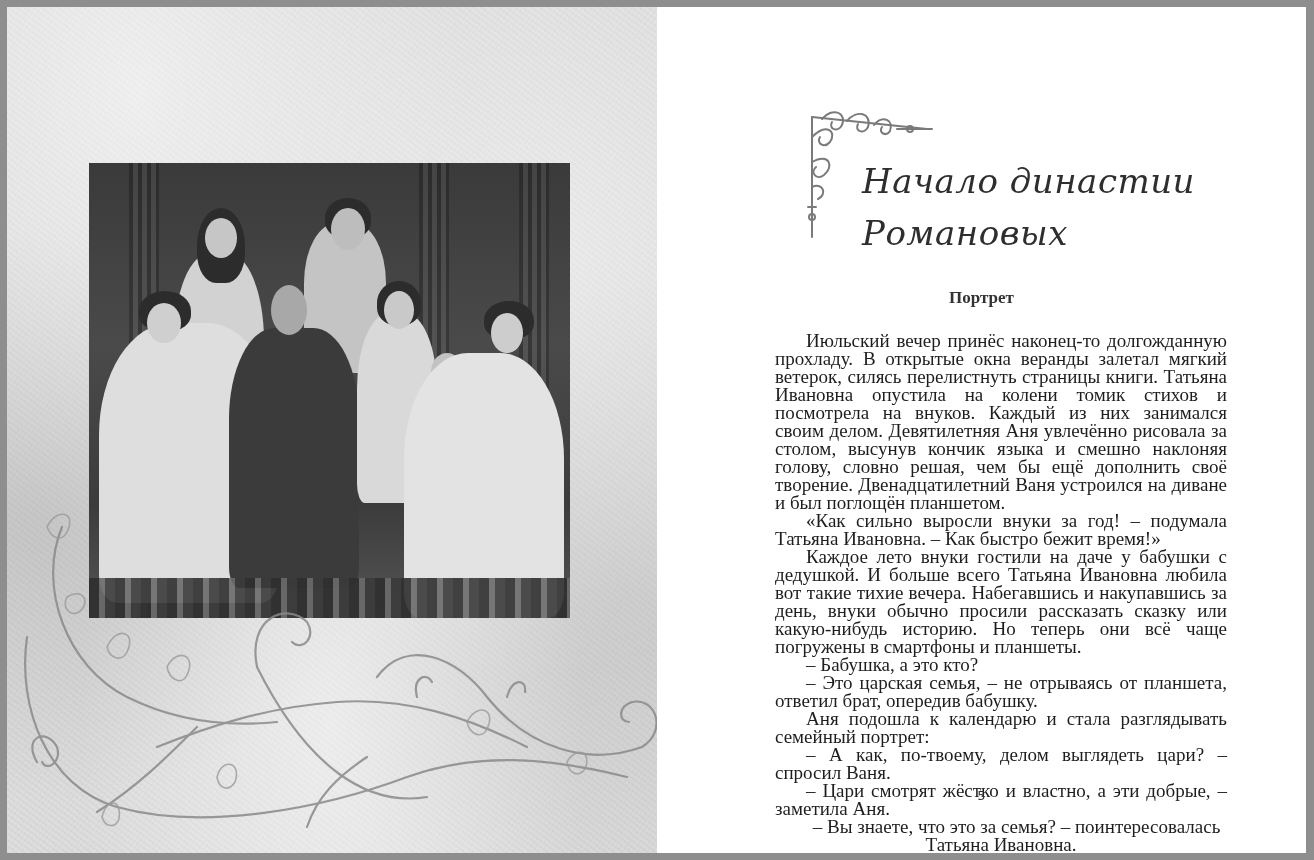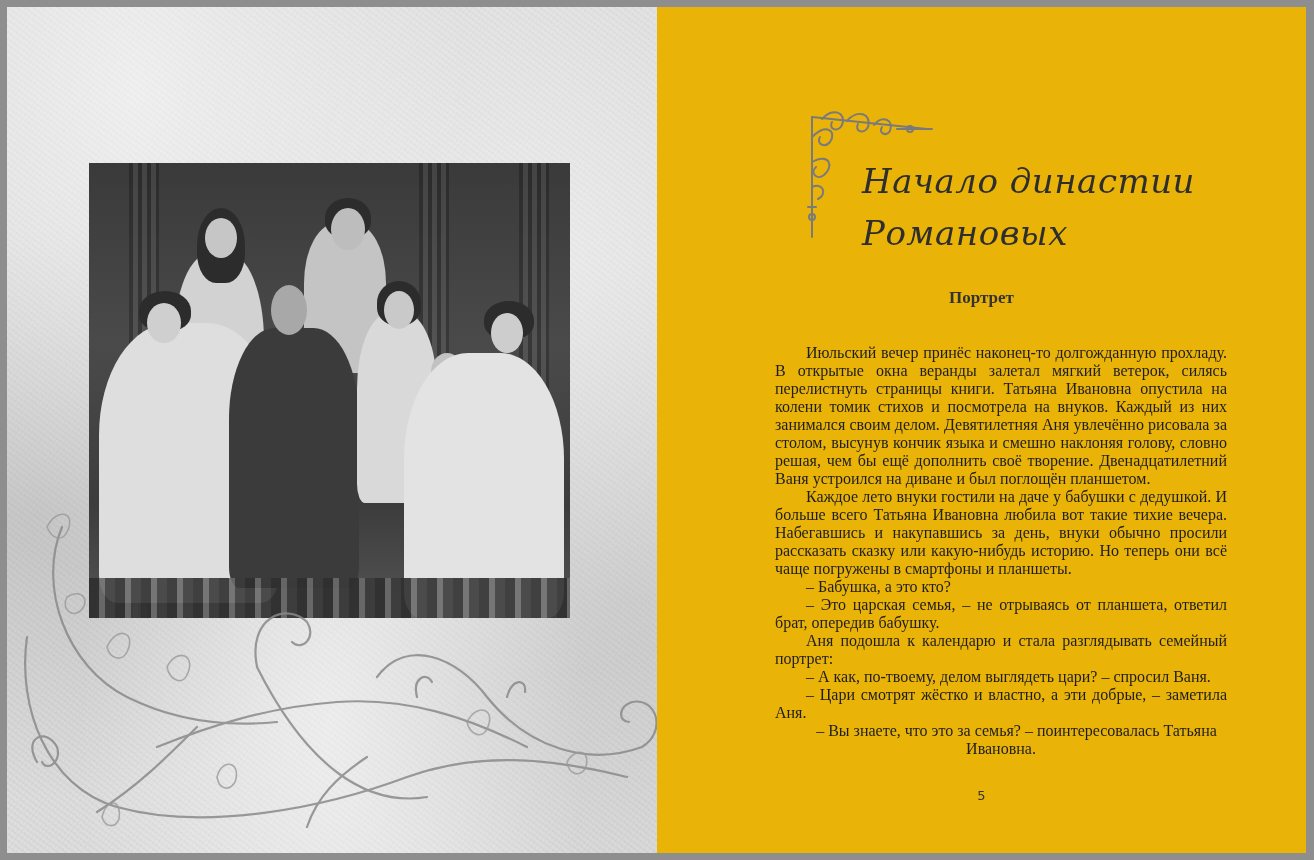--- a/index.html
+++ b/index.html
@@ -34,41 +34,41 @@
   .photo .figure { position: absolute; border-radius: 40% 40% 10% 10%; }
   .photo .head { position: absolute; border-radius: 50%; background: #c9c9c9; }
   .photo .hair { position: absolute; border-radius: 50% 50% 40% 40%; background: #2c2c2c; }
   .photo .rug { position: absolute; left: 0; right: 0; bottom: 0; height: 40px;
     background: repeating-linear-gradient(90deg, #2e2e2e 0 10px, #6a6a6a 10px 16px, #3a3a3a 16px 26px); opacity: .9; }
 
   .ornament-left { position: absolute; left: 0; top: 500px; width: 650px; height: 346px; }
 
   
   .page-right {
-    position: absolute; left: 650px; top: 0; width: 649px; height: 846px; background: #eab308;
+    position: absolute; left: 650px; top: 0; width: 649px; height: 846px; background: #ffffff;
   }
 
   .corner-ornament { position: absolute; left: 145px; top: 100px; width: 135px; height: 135px; }
 
   .chapter-title {
     position: absolute; left: 205px; top: 148px;
     font-family: "DejaVu Serif", "Liberation Serif", serif;
     font-style: italic; font-weight: normal;
     font-size: 34px; line-height: 52px; color: #2e2e2e; letter-spacing: 0.5px;
   }
   .chapter-title span { display: block; }
 
   .section-title {
     position: absolute; left: 0; width: 649px; top: 281px; text-align: center;
     font-weight: bold; font-size: 17px; color: #333;
   }
 
   .body-text {
-    position: absolute; left: 118px; top: 337px; width: 452px;
-    font-size: 16px; line-height: 18px; color: #1e1e1e; text-align: justify;
+    position: absolute; left: 118px; top: 325px; width: 452px;
+    font-size: 19px; line-height: 18px; color: #1e1e1e; text-align: justify;
   }
   .body-text p { text-indent: 31px; }
   .body-text p.last-left { text-align: center; }
 
   .page-number {
     position: absolute; left: 0; width: 649px; top: 781px; text-align: center;
     font-family: "DejaVu Sans", sans-serif; font-size: 13px; color: #333;
   }
 </style>
 </head>
@@ -158,20 +158,21 @@
 
     <h1 class="chapter-title">
       <span>Начало династии</span>
       <span>Романовых</span>
     </h1>
 
     <h2 class="section-title">Портрет</h2>
 
     <div class="body-text">
       <p>Июльский вечер принёс наконец-то долгожданную прохладу. В открытые окна веранды залетал мягкий ветерок, силясь перелистнуть страницы книги. Татьяна Ивановна опустила на колени томик стихов и посмотрела на внуков. Каждый из них занимался своим делом. Девятилетняя Аня увлечённо рисовала за столом, высунув кончик языка и смешно наклоняя голову, словно решая, чем бы ещё дополнить своё творение. Двенадцатилетний Ваня устроился на диване и был поглощён планшетом.</p>
+      <p>«Как сильно выросли внуки за год! – подумала Татьяна Ивановна. – Как быстро бежит время!»</p>
       <p>Каждое лето внуки гостили на даче у бабушки с дедушкой. И больше всего Татьяна Ивановна любила вот такие тихие вечера. Набегавшись и накупавшись за день, внуки обычно просили рассказать сказку или какую-нибудь историю. Но теперь они всё чаще погружены в смартфоны и планшеты.</p>
       <p>– Бабушка, а это кто?</p>
       <p>– Это царская семья, – не отрываясь от планшета, ответил брат, опередив бабушку.</p>
       <p>Аня подошла к календарю и стала разглядывать семейный портрет:</p>
       <p>– А как, по-твоему, делом выглядеть цари? – спросил Ваня.</p>
       <p>– Цари смотрят жёстко и властно, а эти добрые, – заметила Аня.</p>
       <p class="last-left">– Вы знаете, что это за семья? – поинтересовалась Татьяна Ивановна.</p>
     </div>
 
     <div class="page-number">5</div>

